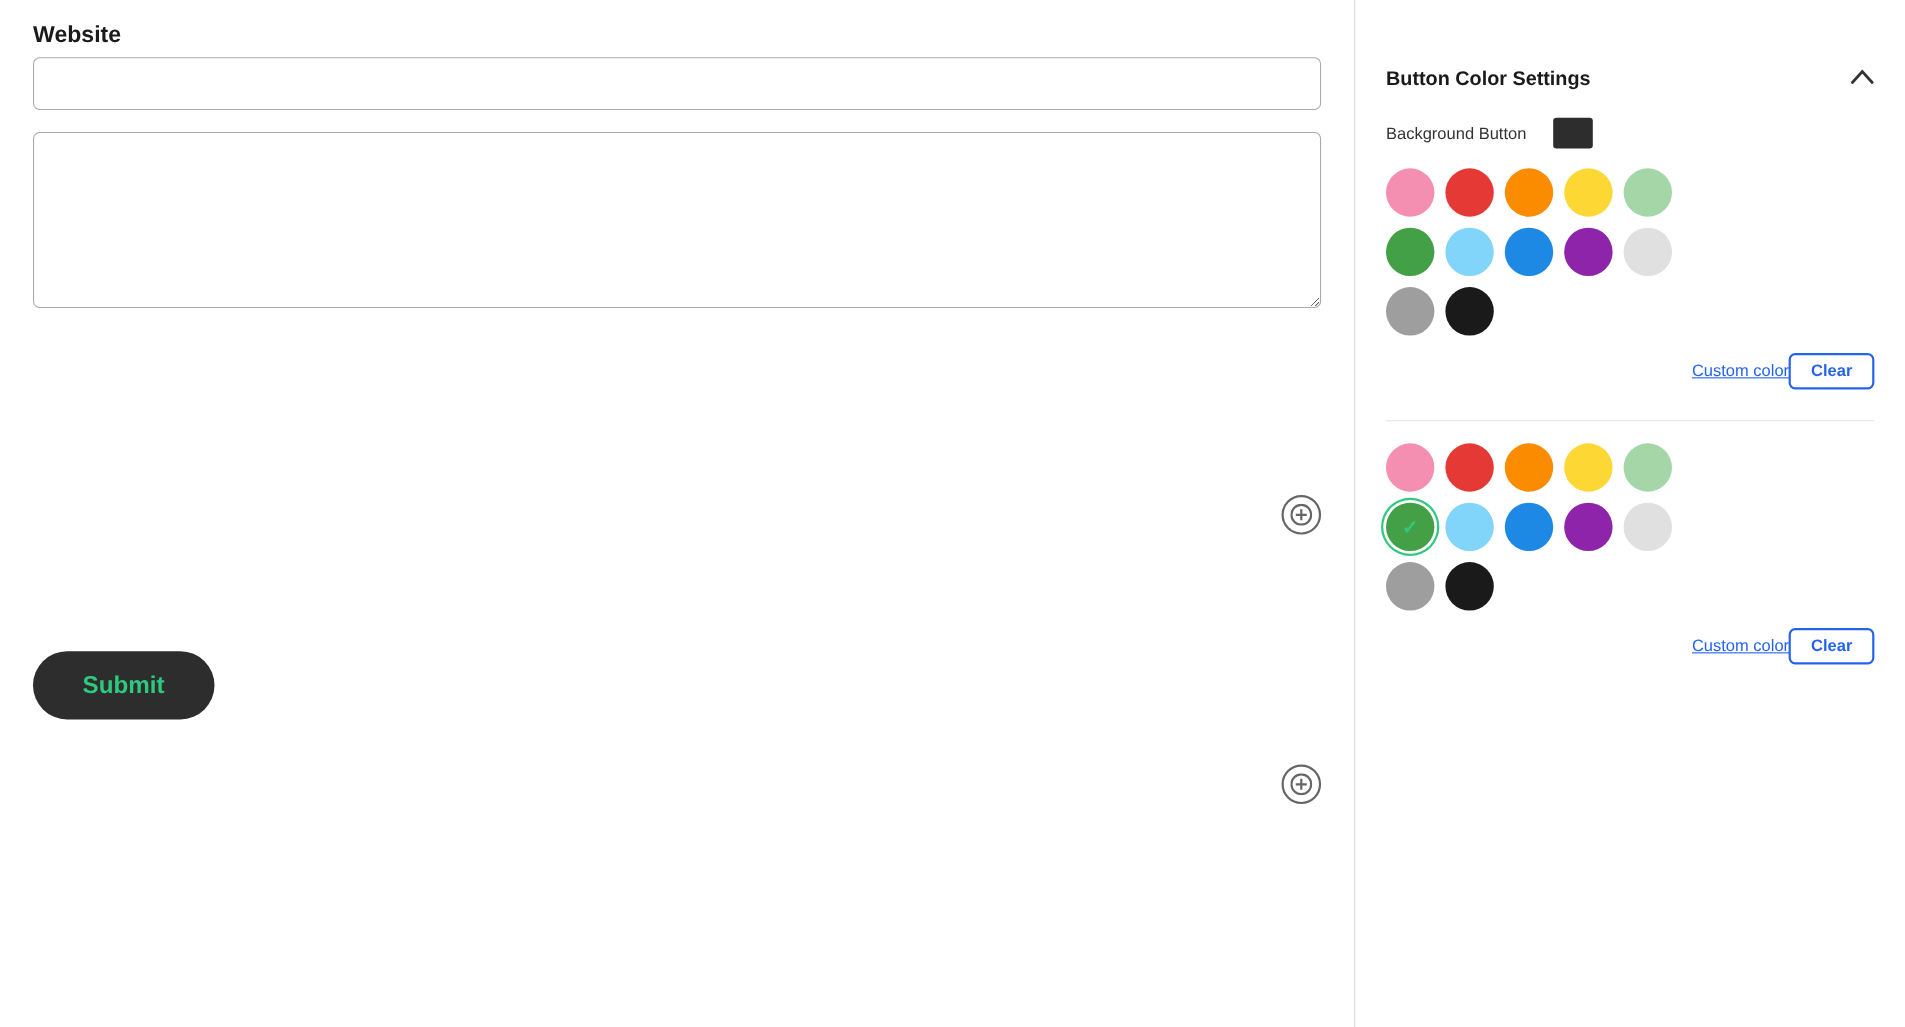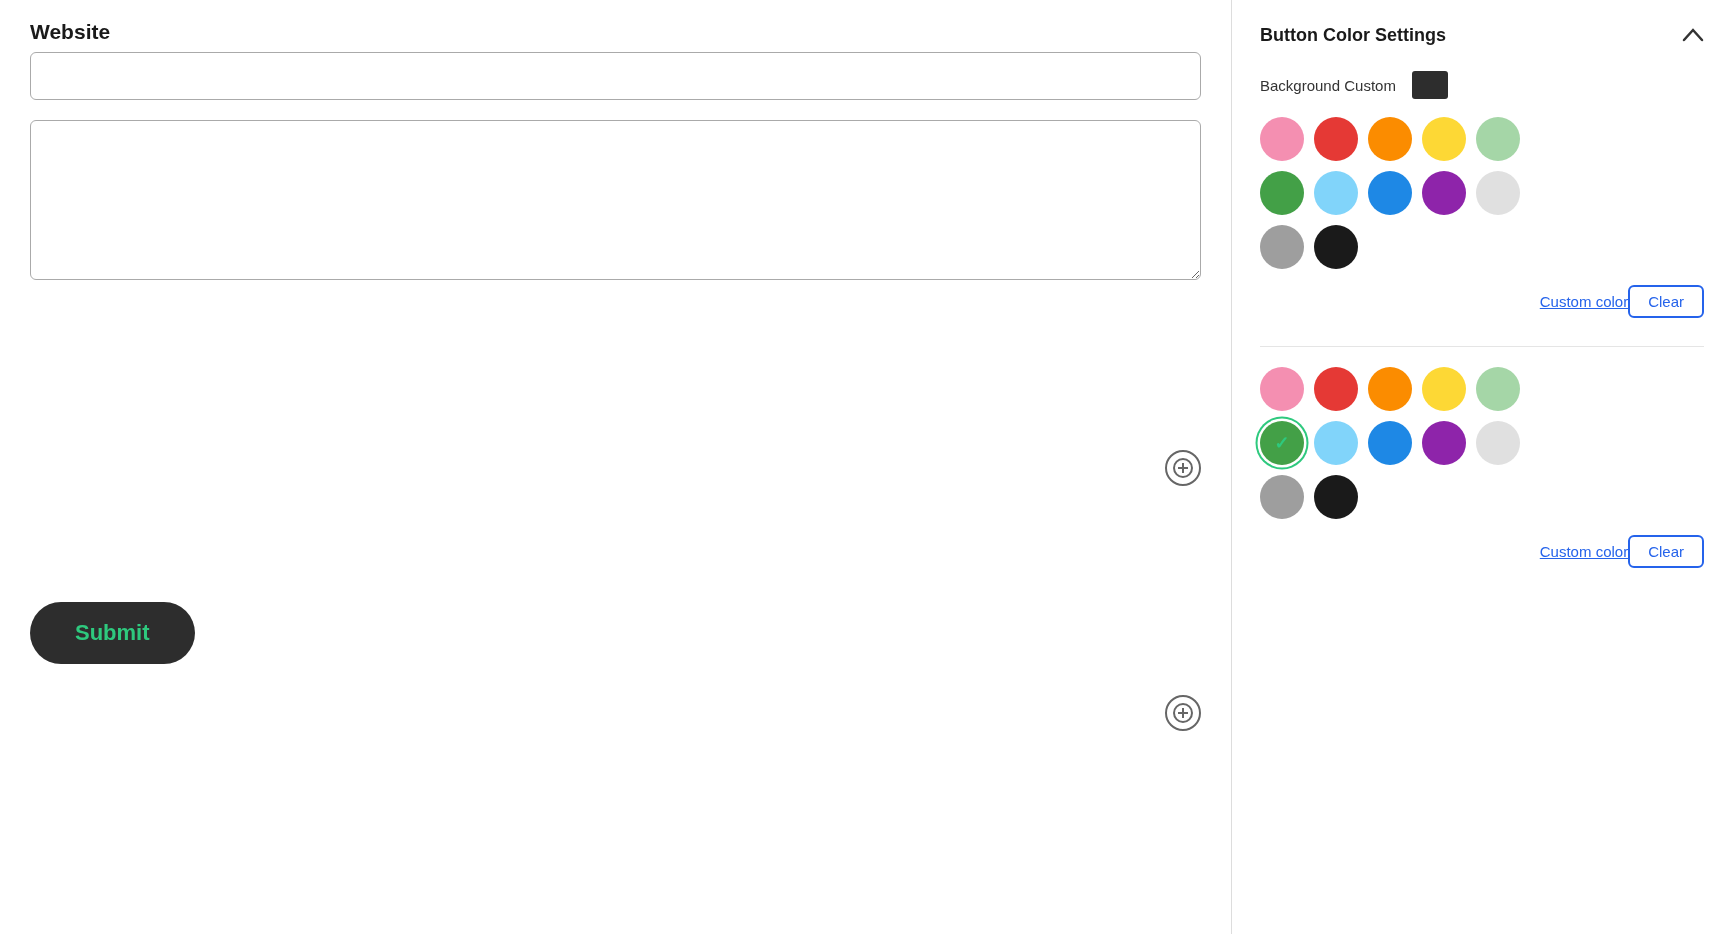--- a/index.html
+++ b/index.html
@@ -64,21 +64,21 @@
       color: #666;
       font-size: 20px;
       font-weight: 300;
     }
 
     .add-circle-btn-1 { top: 450px; }
     .add-circle-btn-2 { top: 695px; }
 
     .submit-btn {
       position: absolute;
-      bottom: 270px;
+      bottom: 280px;
       left: 30px;
       background: #2d2d2d;
       color: #2ec97e;
       border: none;
       border-radius: 50px;
       padding: 18px 45px;
       font-size: 22px;
       font-weight: 600;
       cursor: pointer;
     }
@@ -89,20 +89,21 @@
       background: #ffffff;
       padding: 24px 28px;
       overflow-y: auto;
     }
 
     .section-header {
       display: flex;
       align-items: center;
       justify-content: space-between;
       margin-bottom: 24px;
+      margin-top: 36px;
     }
 
     .section-title {
       font-size: 18px;
       font-weight: 700;
       color: #1a1a1a;
     }
 
     .collapse-btn {
       background: none;
@@ -179,21 +180,21 @@
       font-weight: 500;
     }
 
     .clear-btn {
       border: 2px solid #2563eb;
       background: #ffffff;
       color: #2563eb;
       border-radius: 6px;
       padding: 6px 18px;
       font-size: 15px;
-      font-weight: 400;
+      font-weight: 700;
       cursor: pointer;
     }
 
     .section-divider {
       border: none;
       border-top: 1px solid #e5e5e5;
       margin: 8px 0 20px 0;
     }
   </style>
 </head>
@@ -229,21 +230,21 @@
   <div class="section-header">
     <span class="section-title">Button Color Settings</span>
     <button class="collapse-btn">
       <svg width="22" height="14" viewBox="0 0 22 14" fill="none" stroke="#333" stroke-width="2.5" stroke-linecap="round">
         <polyline points="2,12 11,2 20,12"></polyline>
       </svg>
     </button>
   </div>
 
   <div class="color-setting-row">
-    <span class="color-setting-label">Background Custom</span>
+    <span class="color-setting-label">Background Button</span>
     <span class="color-swatch-selected" style="background:#2d2d2d;"></span>
   </div>
 
   <div class="color-grid">
     <button class="color-circle" style="background:#f48fb1;"></button>
     <button class="color-circle" style="background:#e53935;"></button>
     <button class="color-circle" style="background:#fb8c00;"></button>
     <button class="color-circle" style="background:#fdd835;"></button>
     <button class="color-circle" style="background:#a5d6a7;"></button>
     <button class="color-circle" style="background:#43a047;"></button>

